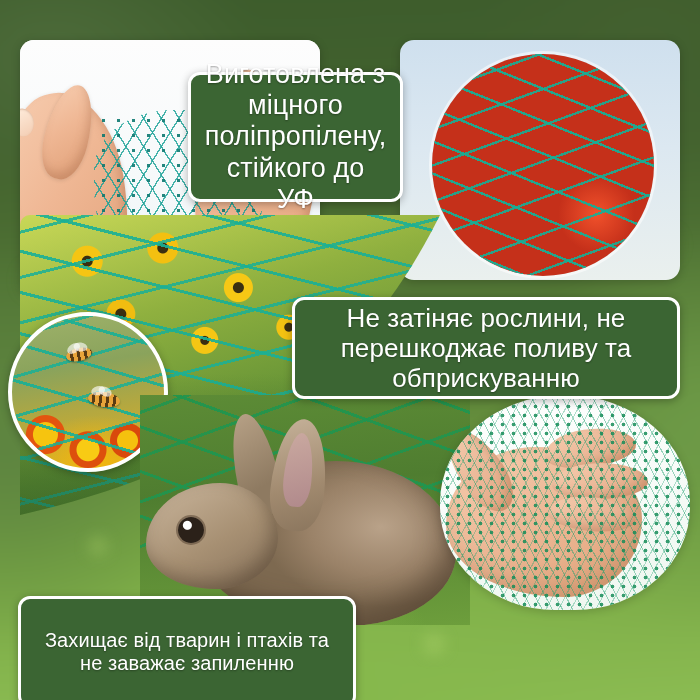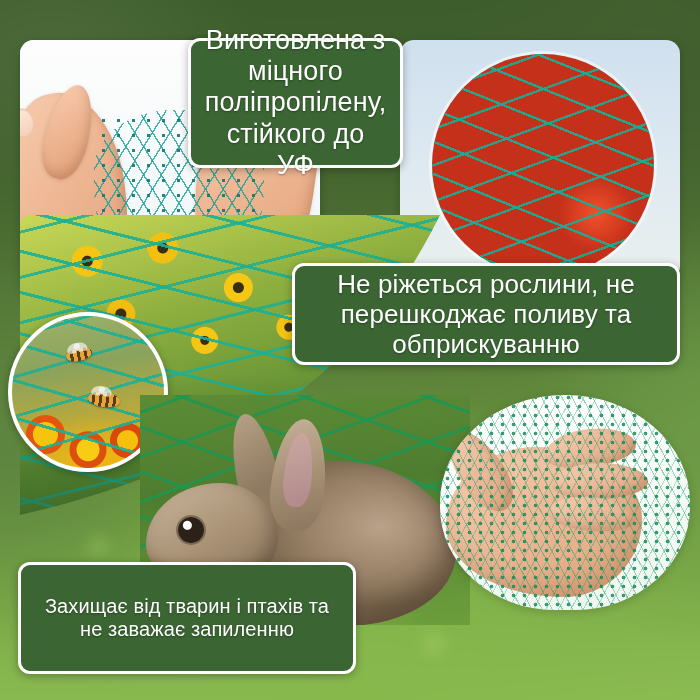--- a/index.html
+++ b/index.html
@@ -261,20 +261,21 @@
     border-radius:12px;
     color:#ffffff;
     display:flex; align-items:center; justify-content:center;
     text-align:center;
     line-height:1.16;
     font-weight:400;
     letter-spacing:.1px;
     box-shadow:0 2px 8px rgba(0,0,0,.3);
     padding:6px 18px;
     text-shadow:0 1px 2px rgba(0,0,0,.35);
+    margin-top:34px;
   }
   .cap-1{ left:188px; top:38px; width:215px; height:130px; font-size:27px; }
   .cap-2{ left:292px; top:263px; width:388px; height:102px; font-size:26px; }
   .cap-3{ left:18px; top:562px; width:338px; height:112px; font-size:20px; }
   .cap-4{ left:432px; top:583px; width:260px; height:117px; font-size:26px; }
 </style>
 </head>
 <body>
 
 <div id="stage">
@@ -325,19 +326,19 @@
     <div class="fingerx f2"></div>
     <div class="fingerx f3"></div>
     <div class="fingerx f4"></div>
     <div class="fine-net"></div>
   </div>
 
   <div class="caption cap-1">
     <span>Виготовлена з міцного поліпропілену, стійкого до УФ</span>
   </div>
   <div class="caption cap-2">
-    <span>Не ріжеться рослини, не перешкоджає поливу та обприскуванню</span>
+    <span>Не затіняє рослини, не перешкоджає поливу та обприскуванню</span>
   </div>
   <div class="caption cap-3">
     <span>Захищає від тварин і птахів та не заважає запиленню</span>
   </div>
 
 </div>
 
 </body></html>

